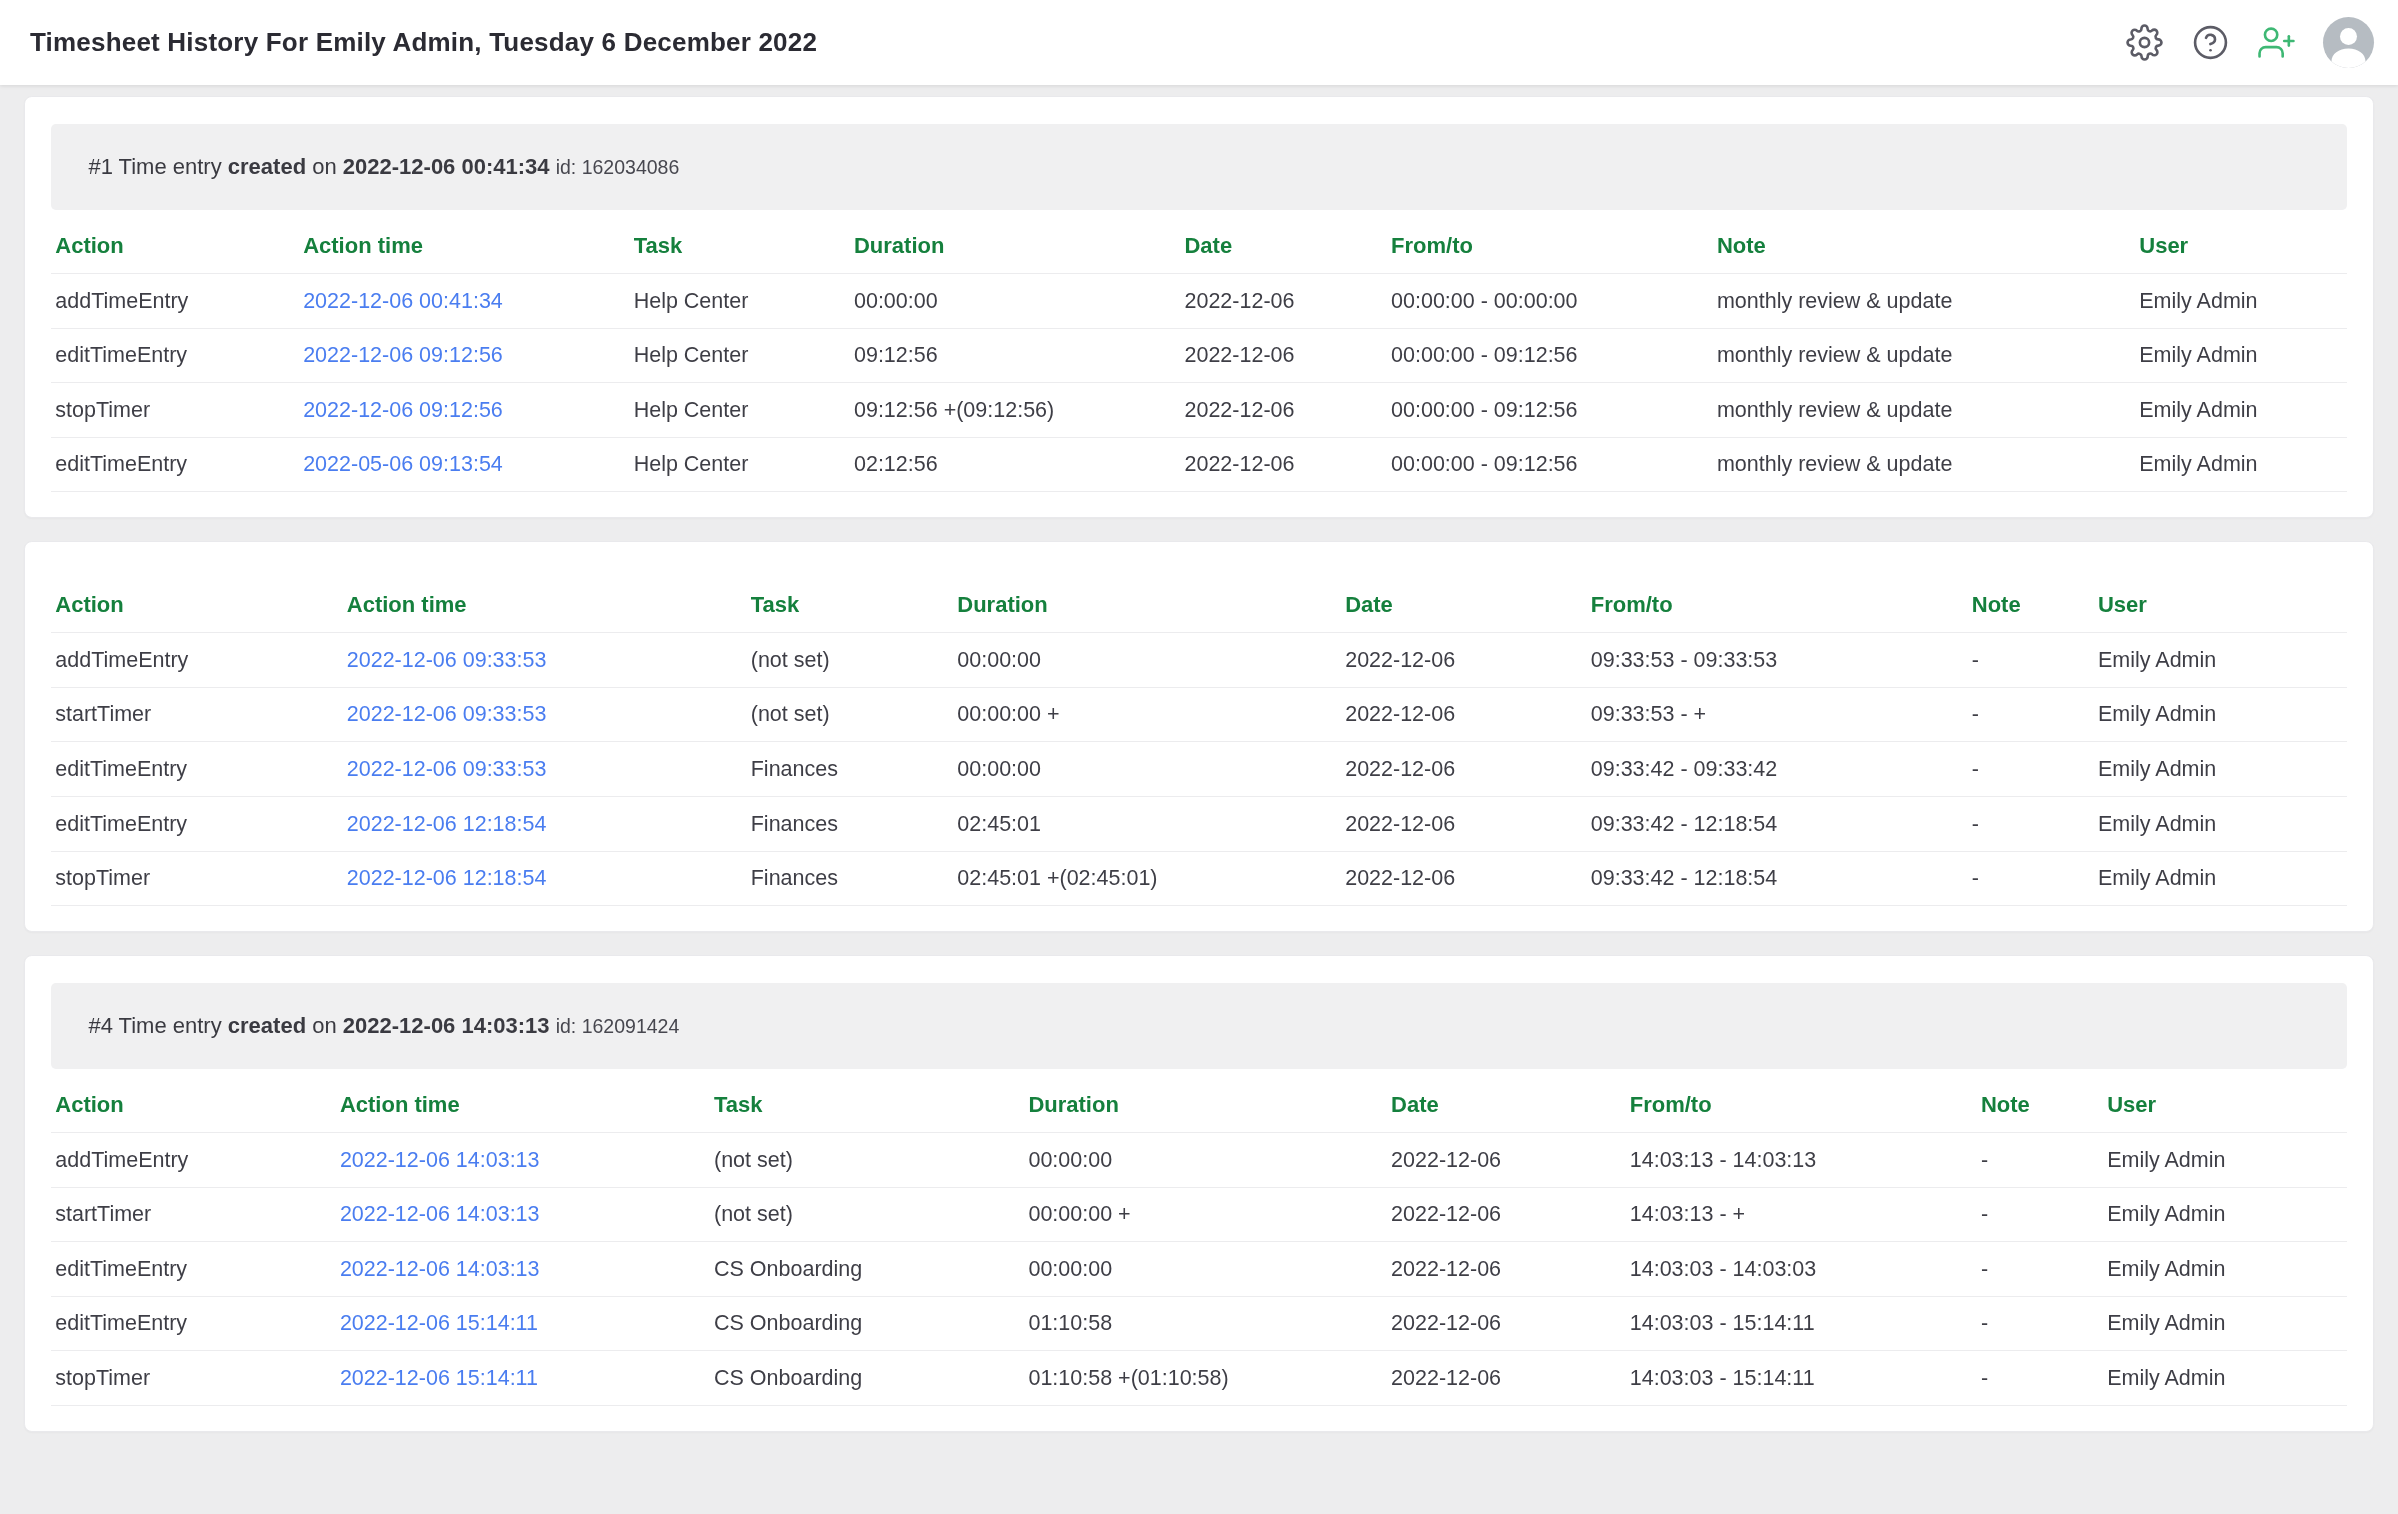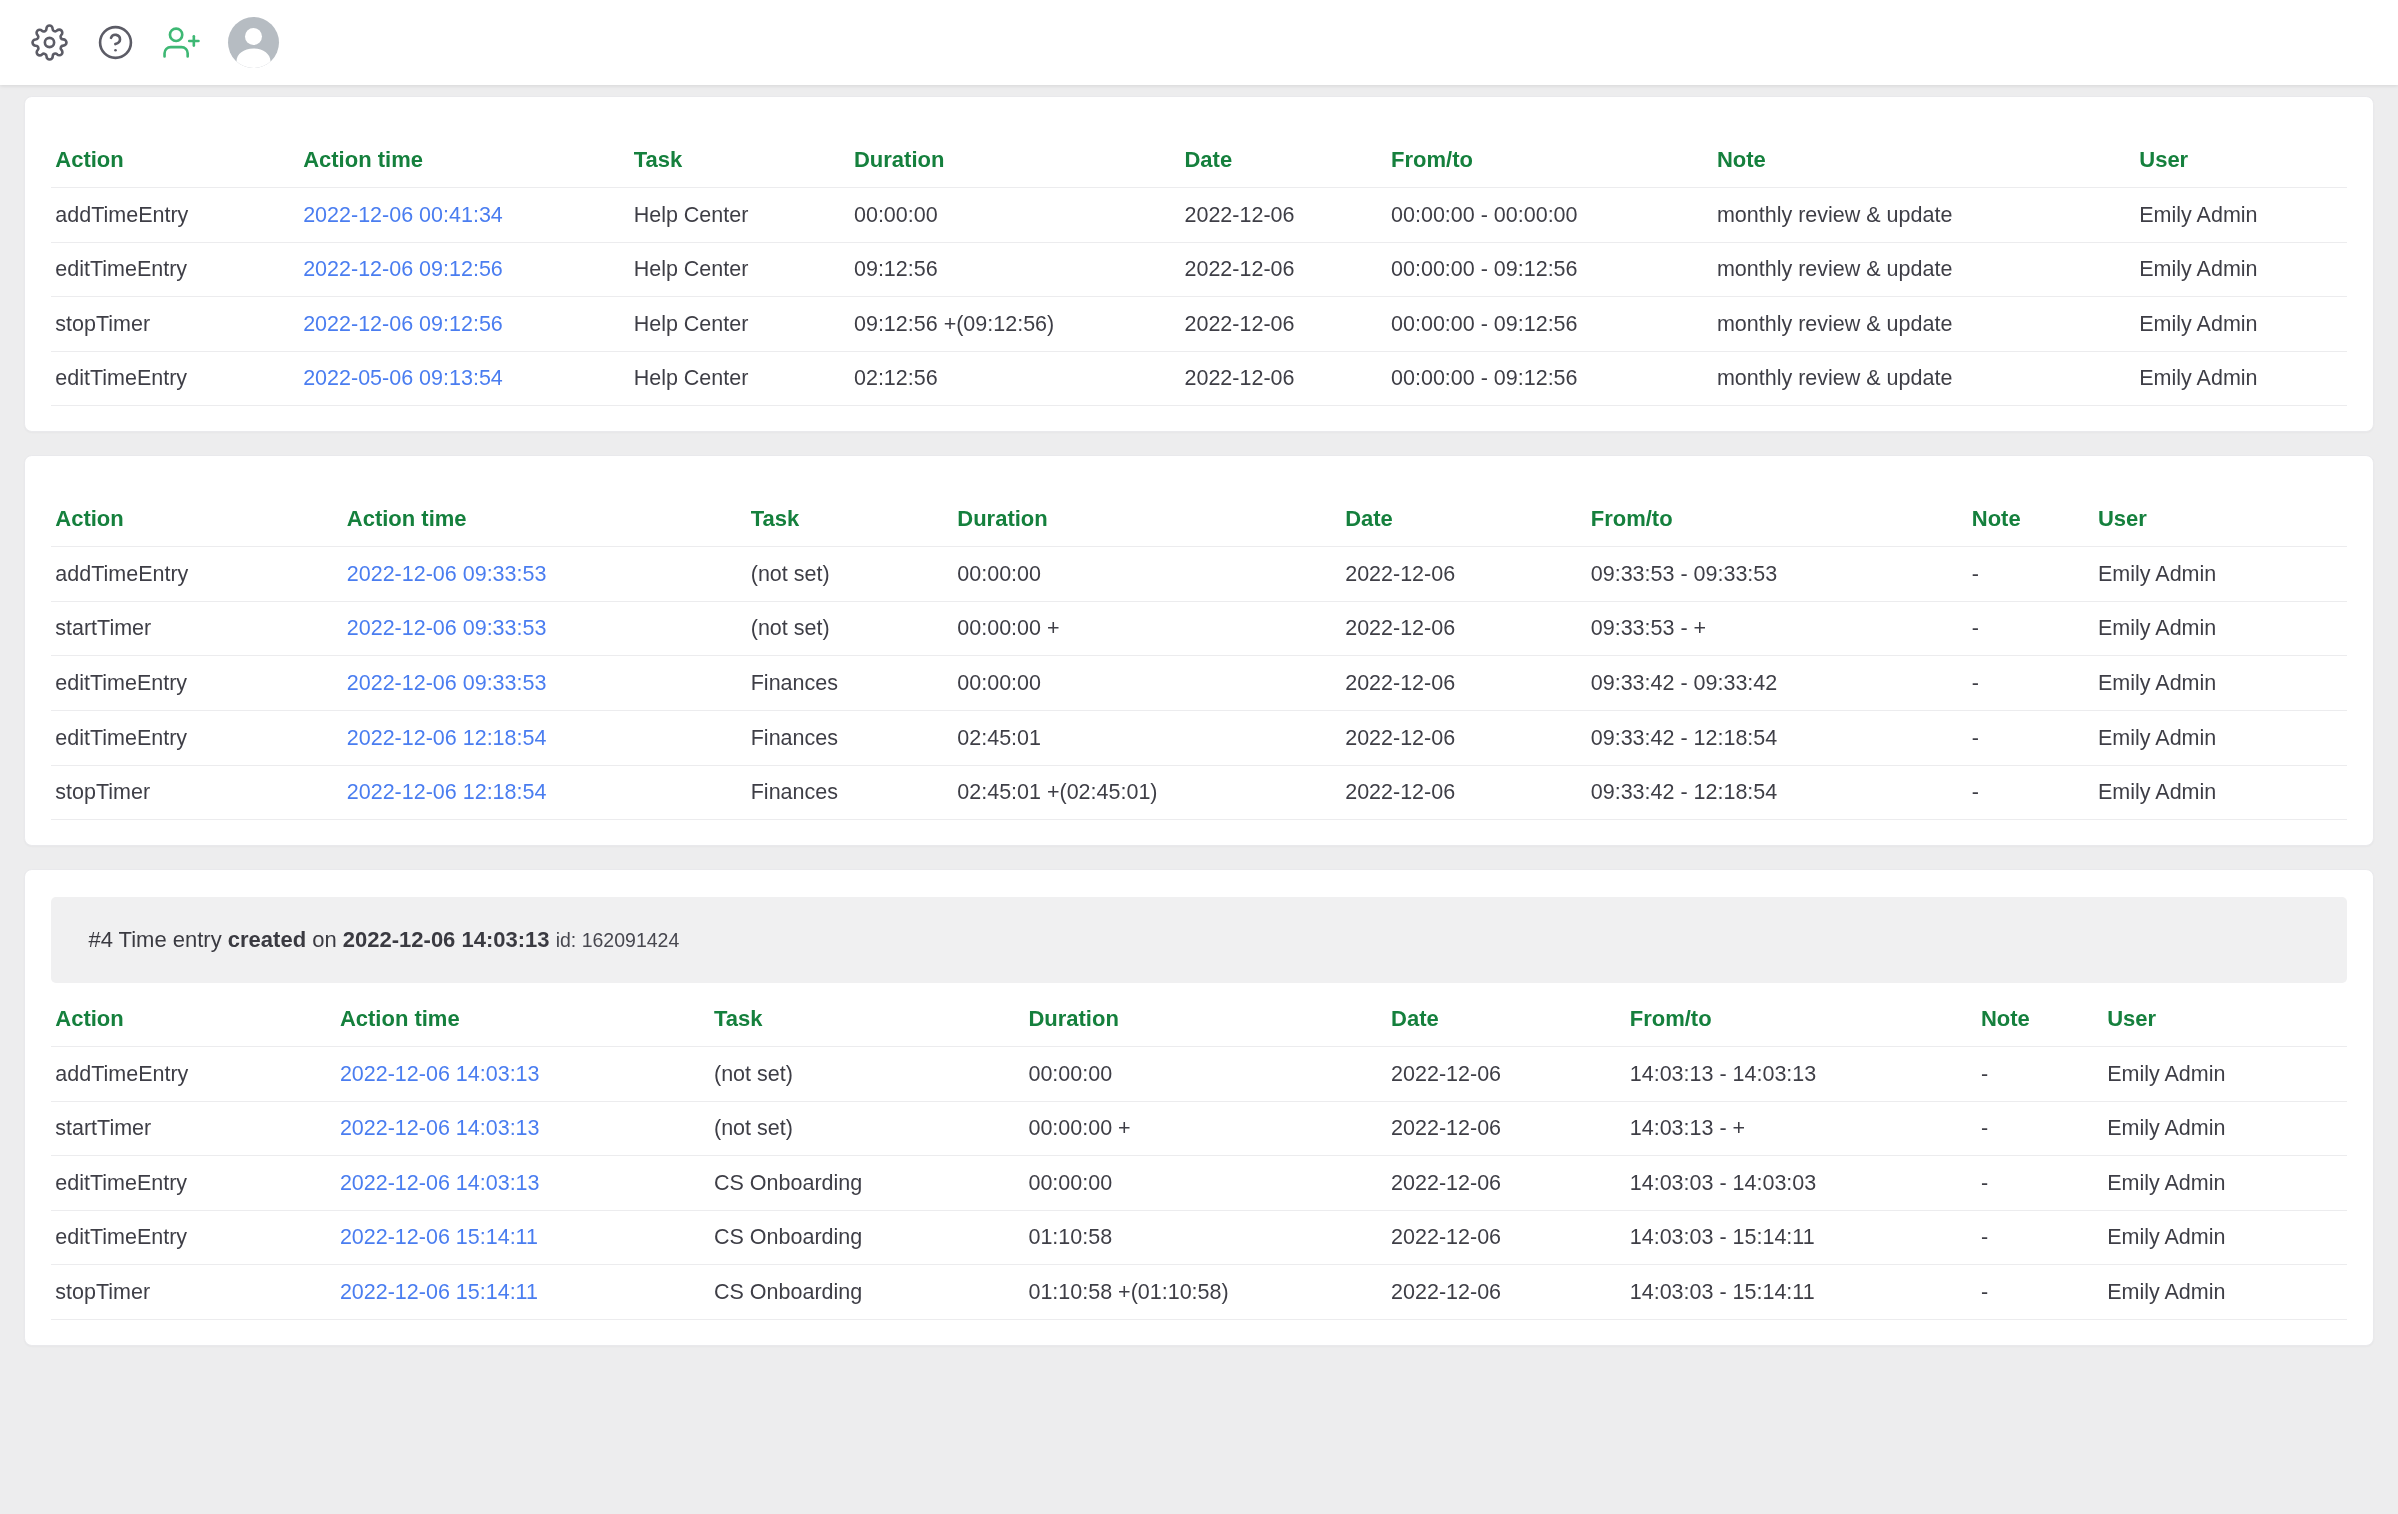--- a/index.html
+++ b/index.html
@@ -87,20 +87,21 @@
     overflow: hidden;
   }
   th { font-weight: bold; color: #15803d; font-size: 22px; }
   td { color: #3e3e46; }
   a.link { color: #4a7df0; text-decoration: none; cursor: pointer; }
 </style>
 </head>
 <body>
 
 <header class="topbar">
+  <h1 class="title">Timesheet History For Emily Admin, Tuesday 6 December 2022</h1>
   <div class="topbar-icons">
     <button class="icon-btn">
       <svg viewBox="0 0 24 24" fill="none" stroke="#5c5c66" stroke-width="1.7" stroke-linecap="round" stroke-linejoin="round">
         <circle cx="12" cy="12" r="3"></circle>
         <path d="M19.4 15a1.65 1.65 0 0 0 .33 1.82l.06.06a2 2 0 0 1 0 2.83 2 2 0 0 1-2.83 0l-.06-.06a1.65 1.65 0 0 0-1.82-.33 1.65 1.65 0 0 0-1 1.51V21a2 2 0 0 1-2 2 2 2 0 0 1-2-2v-.09A1.65 1.65 0 0 0 9 19.4a1.65 1.65 0 0 0-1.82.33l-.06.06a2 2 0 0 1-2.83 0 2 2 0 0 1 0-2.83l.06-.06a1.65 1.65 0 0 0 .33-1.82 1.65 1.65 0 0 0-1.51-1H3a2 2 0 0 1-2-2 2 2 0 0 1 2-2h.09A1.65 1.65 0 0 0 4.6 9a1.65 1.65 0 0 0-.33-1.82l-.06-.06a2 2 0 0 1 0-2.83 2 2 0 0 1 2.83 0l.06.06a1.65 1.65 0 0 0 1.82.33H9a1.65 1.65 0 0 0 1-1.51V3a2 2 0 0 1 2-2 2 2 0 0 1 2 2v.09a1.65 1.65 0 0 0 1 1.51 1.65 1.65 0 0 0 1.82-.33l.06-.06a2 2 0 0 1 2.83 0 2 2 0 0 1 0 2.83l-.06.06a1.65 1.65 0 0 0-.33 1.82V9a1.65 1.65 0 0 0 1.51 1H21a2 2 0 0 1 2 2 2 2 0 0 1-2 2h-.09a1.65 1.65 0 0 0-1.51 1z"></path>
       </svg>
     </button>
     <button class="icon-btn">
       <svg viewBox="0 0 24 24" fill="none" stroke="#5c5c66" stroke-width="1.7" stroke-linecap="round" stroke-linejoin="round">
         <circle cx="12" cy="12" r="10"></circle>
@@ -121,20 +122,27 @@
         <circle cx="12" cy="9.2" r="4" fill="#ffffff"></circle>
         <path d="M12 14.8c-4.6 0-8 2.6-8 6v3.4h16v-3.4c0-3.4-3.4-6-8-6z" fill="#ffffff"></path>
       </svg>
     </div>
   </div>
 </header>
 
 <main class="main">
 
   <section class="card">
+    <div class="banner">
+      <span>#1 Time entry</span>
+      <b>created</b>
+      <span>on</span>
+      <b>2022-12-06 00:41:34</b>
+      <span class="banner-id">id: 162034086</span>
+    </div>
     <table>
       <colgroup>
         <col style="width:10.8%">
           <col style="width:14.4%">
           <col style="width:9.6%">
           <col style="width:14.4%">
         <col style="width:9.0%">
           <col style="width:14.2%">
           <col style="width:18.4%">
           <col style="width:9.2%">

